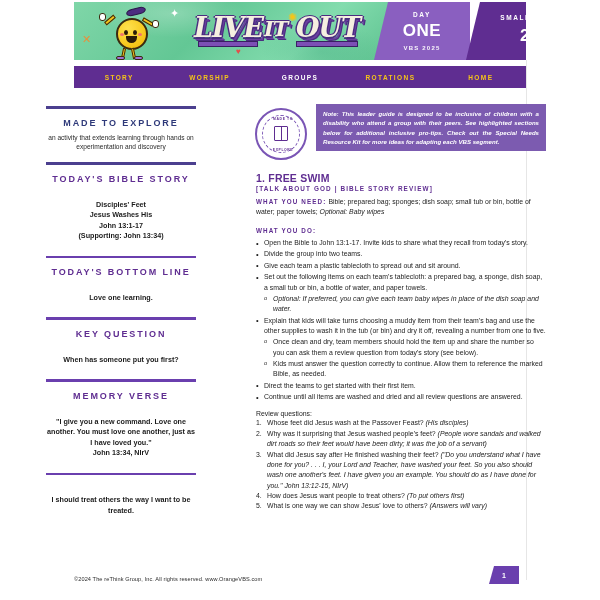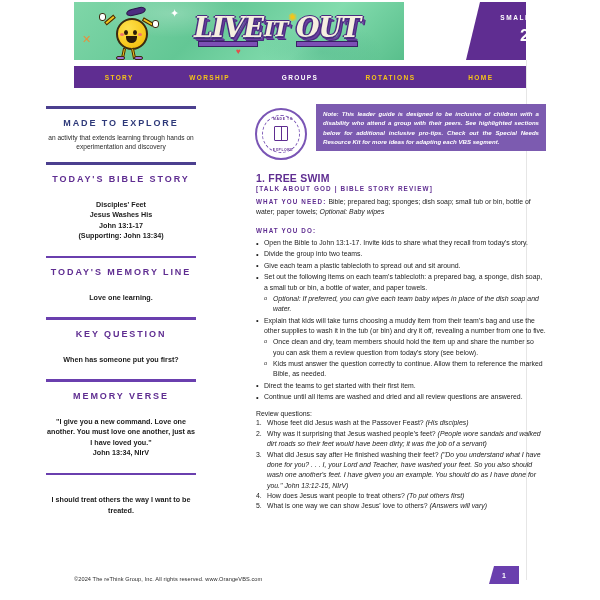--- a/index.html
+++ b/index.html
@@ -232,20 +232,25 @@
     <span class="deco heart" style="left:162px;top:46px;">♥</span>
 
     <div class="logo-wrap">
       <div class="logo-bar" style="left:6px;top:30px;width:60px;"></div>
       <div class="logo-bar" style="left:104px;top:30px;width:62px;"></div>
       <div class="logo-word logo-live">LIVE</div>
       <div class="logo-word logo-it">IT</div>
       <div class="logo-word logo-out">OUT</div>
     </div>
 
+    <div class="banner-day">
+      <div class="blk-label" style="top:9px;">DAY</div>
+      <div class="blk-value" style="top:19px;">ONE</div>
+      <div class="blk-sub" style="top:43px;">VBS 2025</div>
+    </div>
 
     <div class="banner-sg">
       <div class="blk-label" style="top:12px;">SMALL GROUP</div>
       <div class="blk-value" style="top:24px;">2-3</div>
     </div>
   </div>
 
   <div class="nav">
     <div class="nav-item">STORY</div>
     <div class="nav-item">WORSHIP</div>
@@ -269,21 +274,21 @@
       <div class="sb-title">TODAY'S BIBLE STORY</div>
       <div class="sb-gap"></div>
       <div class="sb-body">Disciples' Feet</div>
       <div class="sb-body">Jesus Washes His</div>
       <div class="sb-body">John 13:1-17</div>
       <div class="sb-body">(Supporting: John 13:34)</div>
     </div>
 
     <div class="sb-rule purple" style="margin-top:14px;"></div>
     <div class="sb-block">
-      <div class="sb-title">TODAY'S MEMORY LINE</div>
+      <div class="sb-title">TODAY'S BOTTOM LINE</div>
       <div class="sb-gap"></div>
       <div class="sb-body">Love one learning.</div>
     </div>
 
     <div class="sb-rule purple" style="margin-top:14px;"></div>
     <div class="sb-block">
       <div class="sb-title">KEY QUESTION</div>
       <div class="sb-gap"></div>
       <div class="sb-body">When has someone put you first?</div>
     </div>

